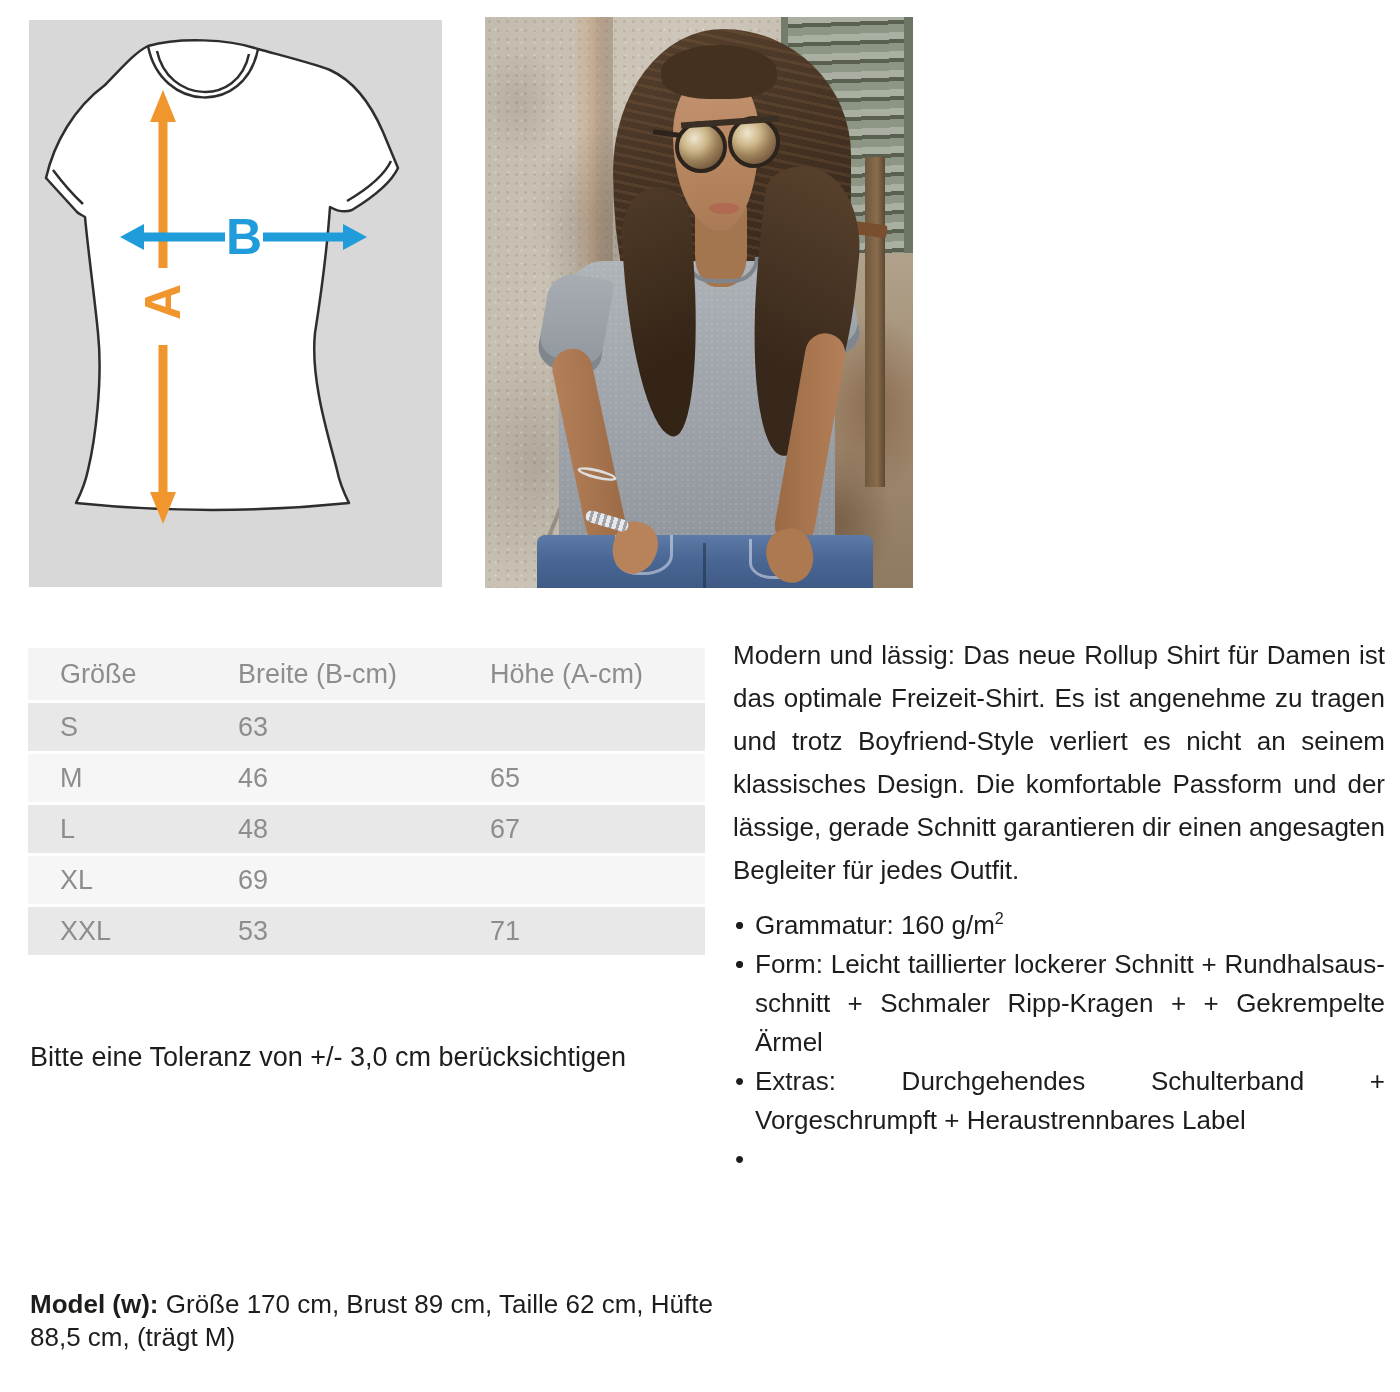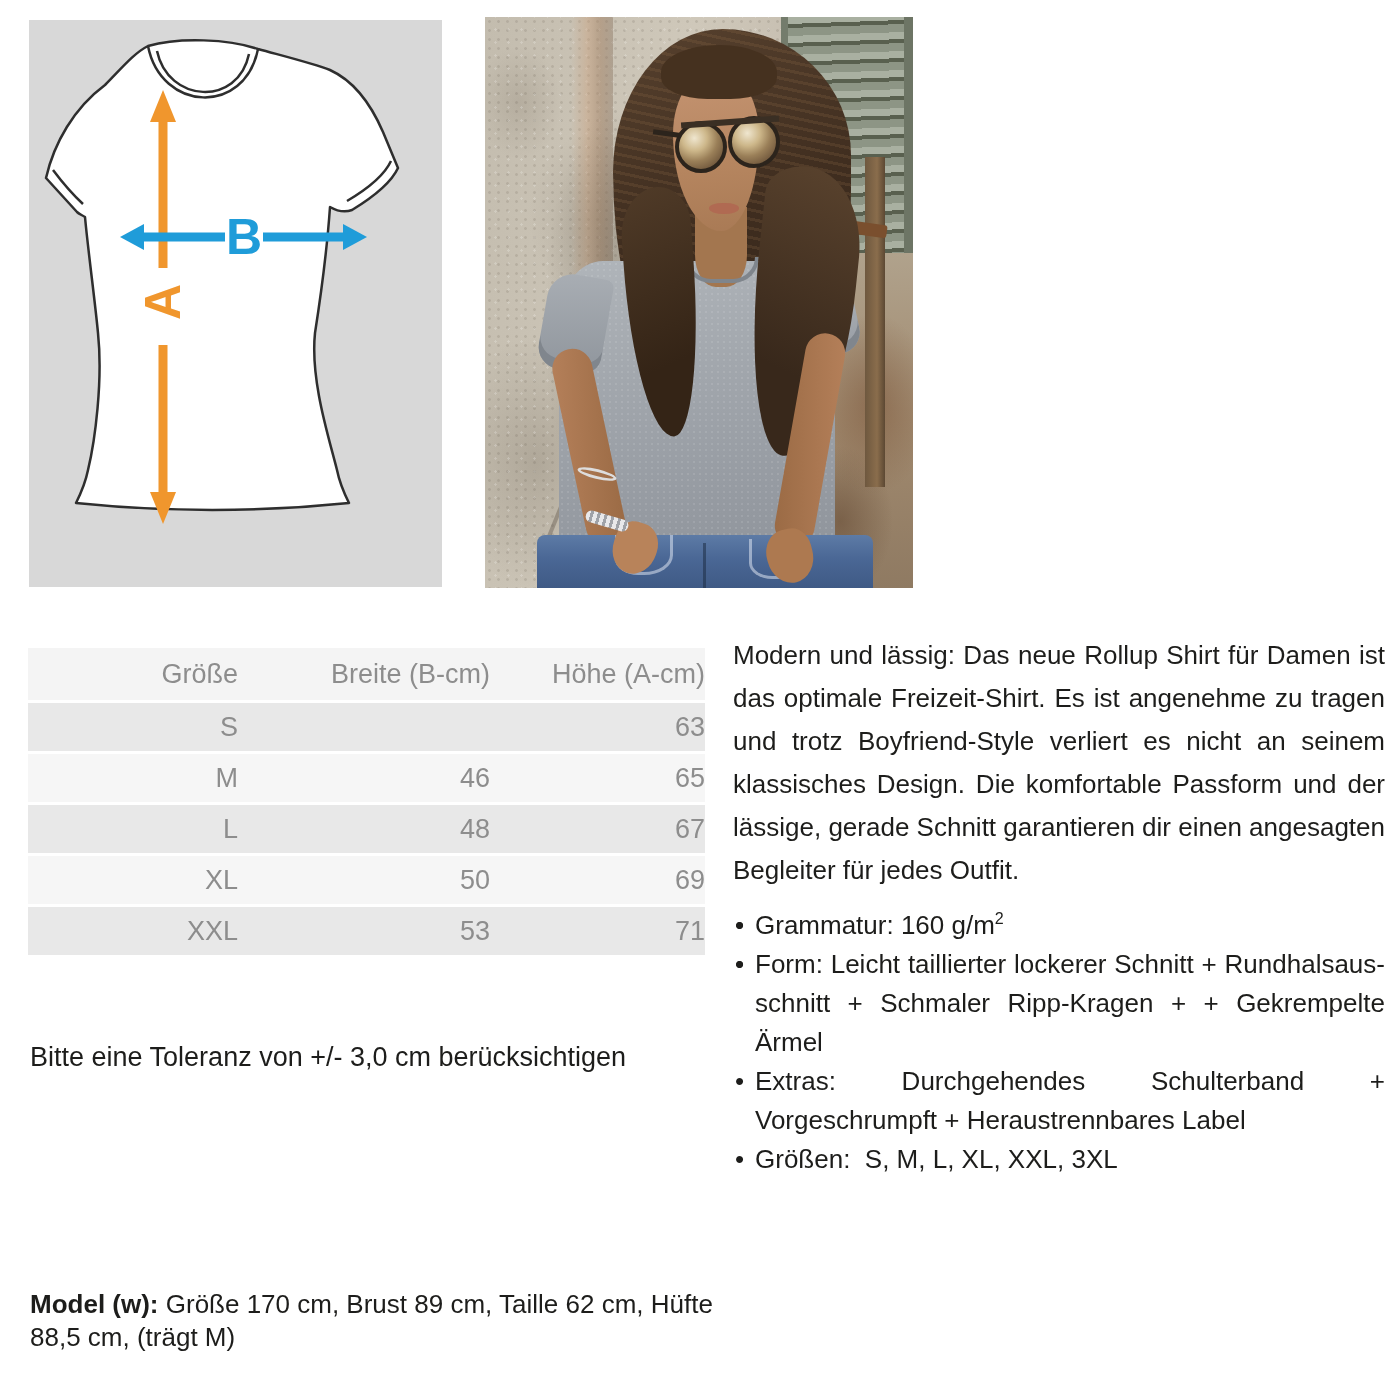--- a/index.html
+++ b/index.html
@@ -78,21 +78,21 @@
   .ph-pocket-l{left:78px;top:0;}
   .ph-pocket-r{left:212px;top:4px;}
   .ph-fly{left:166px;top:8px;width:3px;height:45px;background:rgba(30,45,70,.55);}
   .ph-hand-l{left:128px;top:505px;width:44px;height:52px;background:#b8835a;border-radius:40% 45% 50% 50%;transform:rotate(18deg);}
   .ph-hand-r{left:282px;top:512px;width:46px;height:54px;background:#ad7950;border-radius:45% 40% 50% 50%;transform:rotate(-14deg);}
   .ph-bangle{left:92px;top:452px;width:40px;height:10px;border:3px solid #dddddd;border-radius:50%;transform:rotate(14deg);box-sizing:border-box;}
   .ph-chain{left:100px;top:498px;width:44px;height:12px;border-radius:6px;transform:rotate(16deg);
     background:repeating-linear-gradient(90deg,#e8e8ea 0 4px,#9fa2a8 4px 7px);}
 
   
-  .size-table{position:absolute;left:28px;top:648px;width:677px;font-size:27px;color:#8d8d8d;text-align:right;}
+  .size-table{position:absolute;left:28px;top:648px;width:677px;font-size:27px;color:#8d8d8d;}
   .thead{display:flex;height:52px;align-items:center;background:#f4f4f4;}
   .trow{display:flex;height:48px;align-items:center;margin-top:3px;}
   .trow.odd{background:#e8e8e8;}
   .trow.even{background:#f6f6f6;}
   .cell{box-sizing:border-box;}
   .c1{width:210px;padding-left:32px;}
   .c2{width:252px;}
   .c3{flex:1;}
 
   
@@ -206,38 +206,37 @@
         <div class="cell c2">46</div>
         <div class="cell c3">65</div>
       </div>
       <div class="trow odd">
         <div class="cell c1">L</div>
         <div class="cell c2">48</div>
         <div class="cell c3">67</div>
       </div>
       <div class="trow even">
         <div class="cell c1">XL</div>
-        <div class="cell c2">50</div>
         <div class="cell c3">69</div>
       </div>
       <div class="trow odd">
         <div class="cell c1">XXL</div>
         <div class="cell c2">53</div>
         <div class="cell c3">71</div>
       </div>
     </div>
 </div>
 
 <div class="tolerance">Bitte eine Toleranz von +/- 3,0 cm berücksichtigen</div>
 
 <div class="desc">
   <p class="desc-intro">Modern und lässig: Das neue Rollup Shirt für Damen ist das optimale Freizeit-Shirt. Es ist angenehme zu tragen und trotz Boyfriend-Style verliert es nicht an seinem klassisches Design. Die komfortable Passform und der lässige, gerade Schnitt garantieren dir einen angesagten Begleiter für jedes Outfit.</p>
   <ul class="spec-list">
       <li><span class="marker">•</span></li>
       <li><span class="marker">•</span><span>Grammatur: 160 g/m</span><sup>2</sup></li>
       <li><span class="marker">•</span></li>
       <li><span class="marker">•</span><span>Form: Leicht taillierter lockerer Schnitt + Rundhalsaus-schnitt + Schmaler Ripp-Kragen + + Gekrempelte Ärmel</span></li>
       <li><span class="marker">•</span><span>Extras: Durchgehendes Schulterband + Vorgeschrumpft + Heraustrennbares Label</span></li>
-      <li><span class="marker">•</span><span>Größen:&nbsp; S, M, L, XL, XXL, 3XL</span></li>
+      <li><span class="marker">•</span></li>
     </ul>
 </div>
 
 <div class="model"><span class="model-label">Model (w):</span><span> Größe 170 cm, Brust 89 cm, Taille 62 cm, Hüfte 88,5 cm, (trägt M)</span></div>
 
 </body></html>

